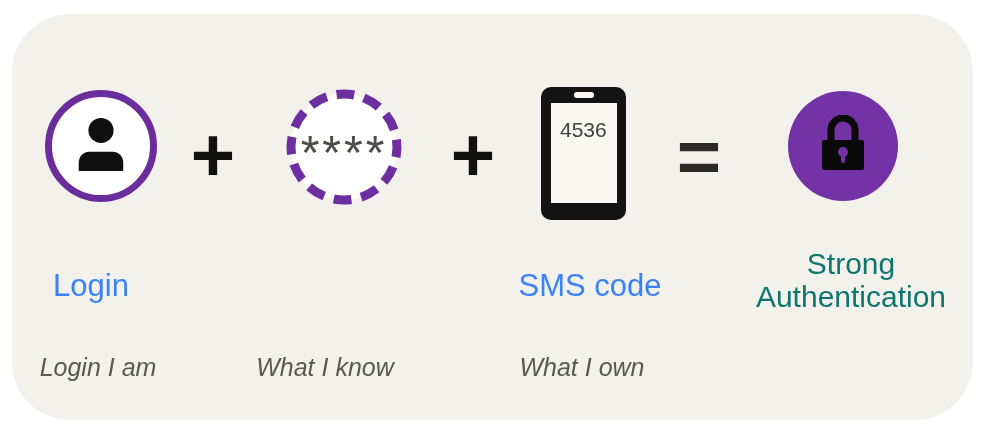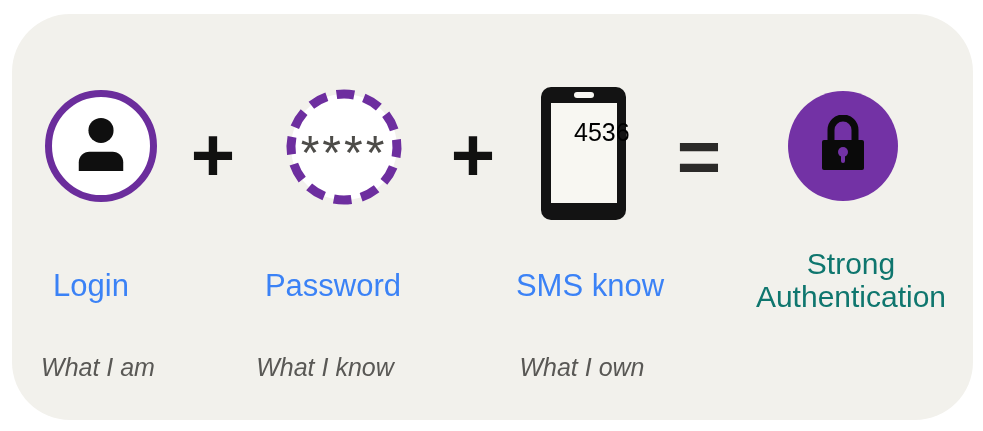--- a/index.html
+++ b/index.html
@@ -73,23 +73,23 @@
   .phone-speaker {
     position: absolute;
     left: 50%; top: 5px;
     width: 20px; height: 6px;
     margin-left: -10px;
     border-radius: 3px;
     background: #F8F7F2;
   }
   .sms-code {
     position: absolute;
-    left: 23px; top: 15px;
-    font-size: 25px;
-    color: #000000;
+    left: 9px; top: 15px;
+    font-size: 21px;
+    color: #404040;
   }
   
   .result-circle {
     position: absolute;
     left: 788px; top: 91px;
     width: 110px; height: 110px;
     background: #7332A5;
     border-radius: 50%;
     display: flex; align-items: center; justify-content: center;
   }
@@ -171,21 +171,20 @@
       <svg width="48" height="58" viewBox="0 0 46 58">
         <path d="M11 27 V15 a12 12 0 0 1 24 0 V27" fill="none" stroke="#0A0A0A" stroke-width="7"></path>
         <rect x="2" y="25" width="42" height="30" rx="2" fill="#0A0A0A"></rect>
         <circle cx="23" cy="37" r="5" fill="#7332A5"></circle>
         <rect x="21" y="39" width="4" height="9" rx="2" fill="#7332A5"></rect>
       </svg>
     </span>
   </div>
 
   <div class="factor-label label-login">Login</div>
-  <div class="factor-label label-password">Password</div>
-  <div class="factor-label label-sms">SMS know</div>
+  <div class="factor-label label-sms">SMS code</div>
   <div class="label-result">Strong Authentication</div>
 
-  <div class="caption caption-login">What I am</div>
+  <div class="caption caption-login">Login I am</div>
   <div class="caption caption-sms">What I own</div>
   <div class="caption caption-password">What I know</div>
 
 </div>
 
 </body></html>

